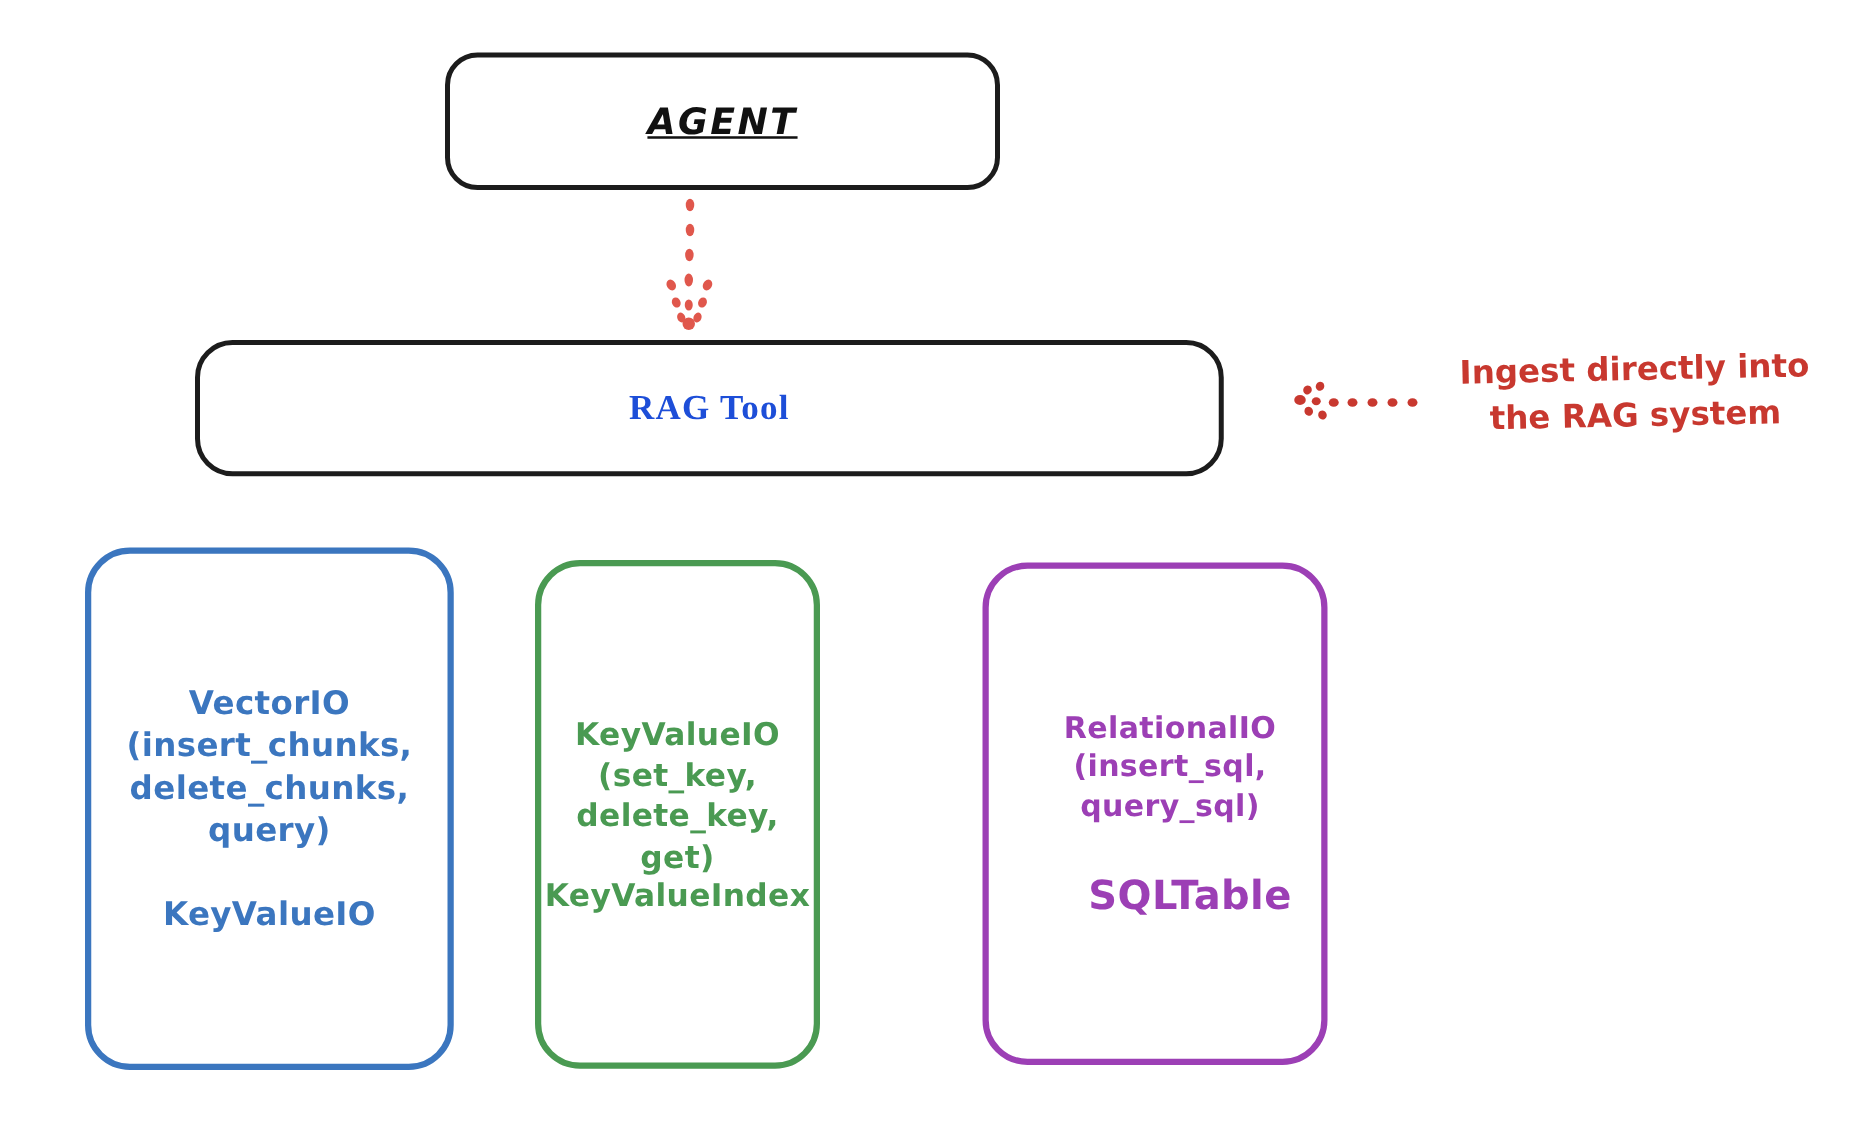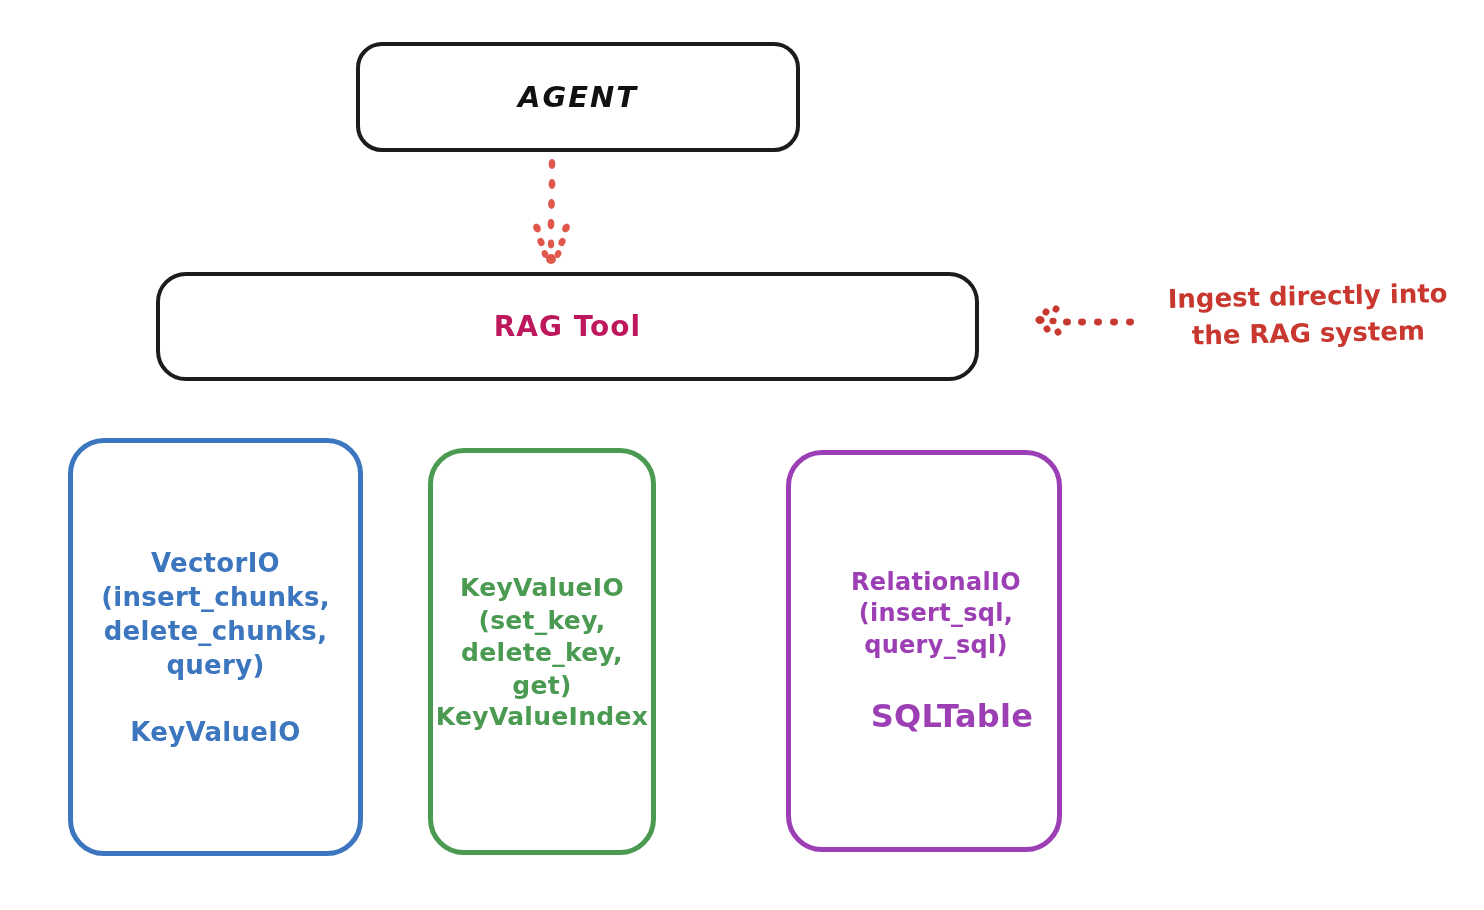--- a/index.html
+++ b/index.html
@@ -33,25 +33,25 @@
     border: 4px solid #1c1c1c;
     border-radius: 26px;
   }
   .box-black .node-label {
     font-family: "DejaVu Sans", sans-serif;
     font-style: italic;
     font-weight: 700;
     letter-spacing: 2px;
   }
   #agent-box { left: 356px; top: 42px; width: 444px; height: 110px; }
-  #agent-box .node-label { font-size: 29px; color: #111111; }
+  #agent-box .node-label { font-size: 29px; color: #111111; text-decoration: underline; }
 
   #rag-tool-box { left: 156px; top: 272px; width: 823px; height: 109px; border-radius: 30px; }
   #rag-tool-box .node-label {
-    font-size: 28px; color: #be185d; font-style: normal; letter-spacing: 1px;
+    font-size: 28px; color: #1d4ed8; font-style: normal; letter-spacing: 1px; font-family: Liberation Serif, serif;
   }
 
   
   .card {
     border-width: 5px;
     border-style: solid;
     border-radius: 36px;
     flex-direction: column;
     justify-content: center;
   }

